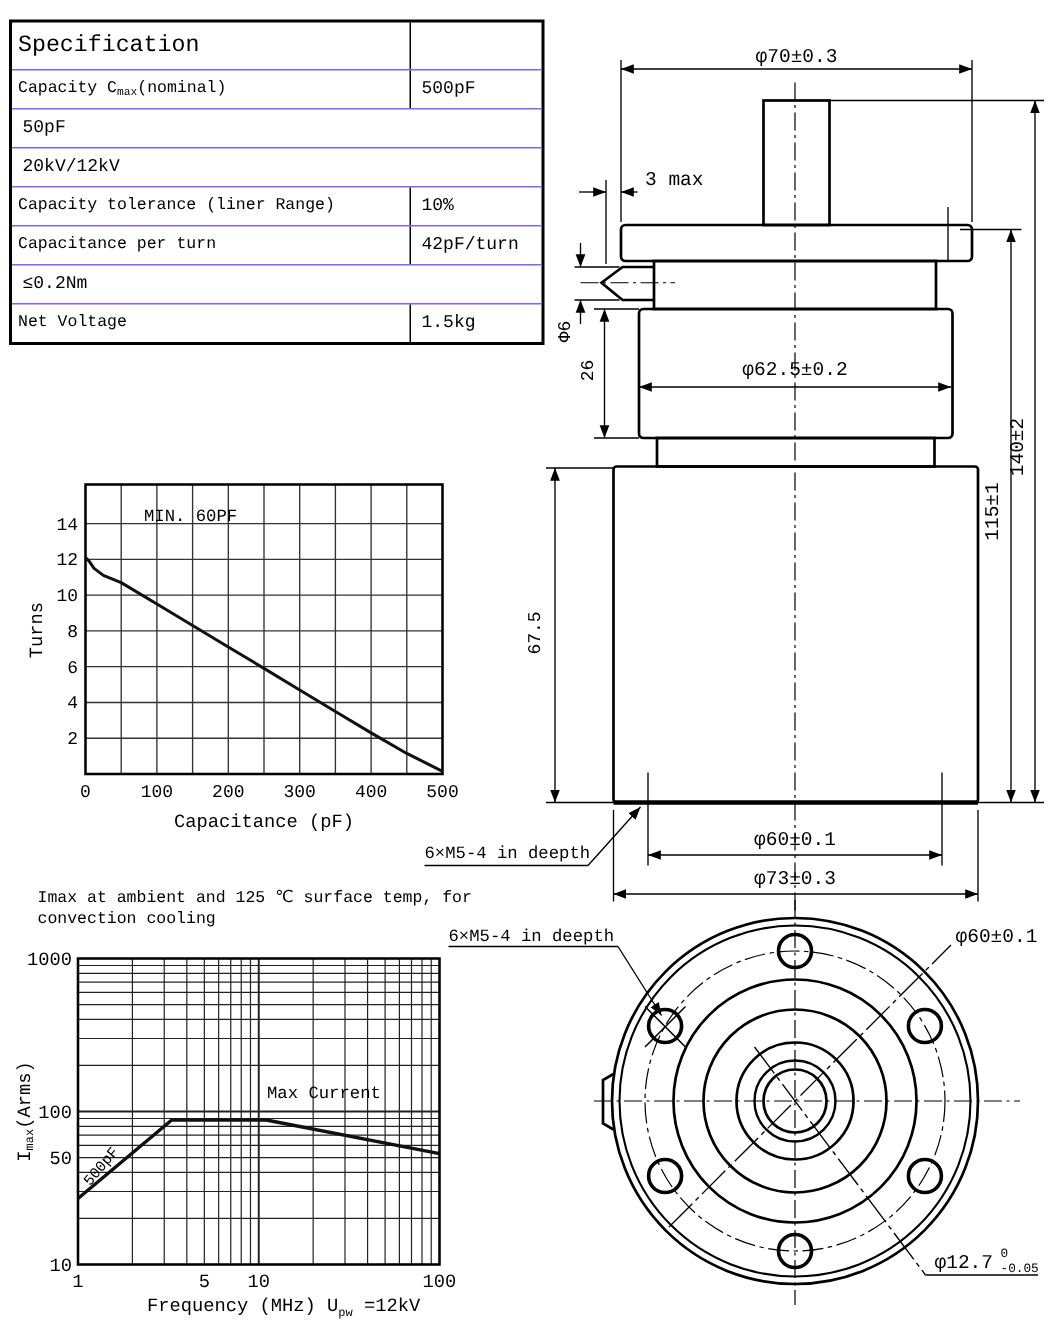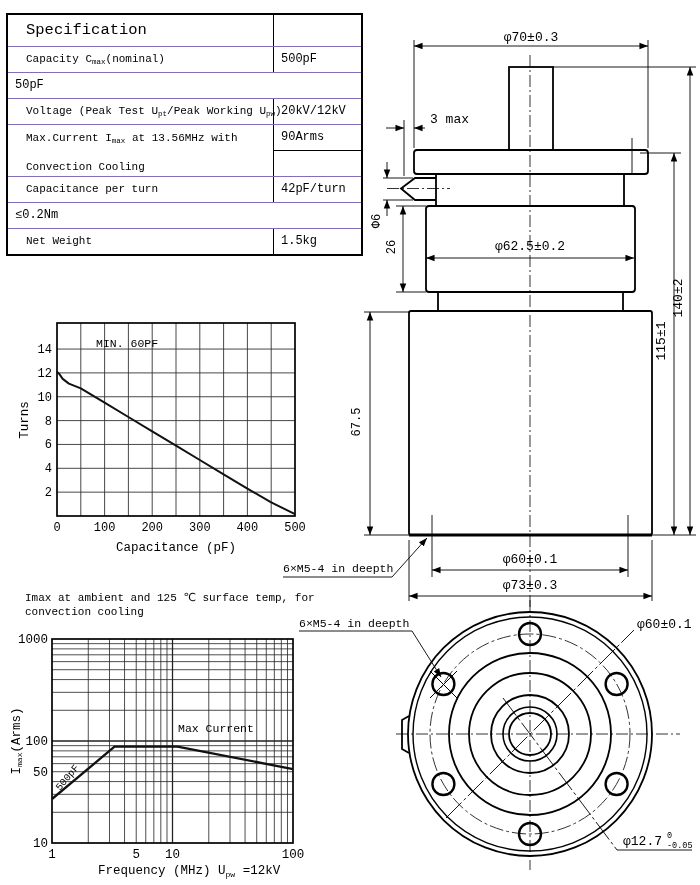--- a/index.html
+++ b/index.html
@@ -2,21 +2,21 @@
 <html><head>
 <meta charset="utf-8">
 <style>
   html,body{margin:0;padding:0;background:#fff;}
   #page{position:relative;width:700px;height:885px;background:#fff;overflow:hidden;
         font-family:"Liberation Mono","DejaVu Sans Mono","DejaVu Sans",monospace;color:#000;}
   #spec-table{position:absolute;left:6px;top:13px;width:357px;border:2px solid #000;box-sizing:border-box;}
   .t-row{display:flex;height:26px;border-top:1px solid #8b5cf6;box-sizing:border-box;}
   .t-row.t-head{height:31px;border-top:none;}
   .t-row.t-double{height:52px;}
-  .t-label{width:266px;border-right:1px solid #000;box-sizing:border-box;padding-left:18px;
+  .t-label{width:266px;border-right:1px solid #000;box-sizing:border-box;padding-left:4px;
            font-size:11px;line-height:25px;white-space:nowrap;overflow:visible;}
   .t-head .t-label{font-size:15.5px;line-height:30px;}
   .t-double .t-label{line-height:26px;}
   .t-value{flex:1;padding-left:7px;font-size:12px;line-height:25px;white-space:nowrap;}
   .t-vstack{flex:1;display:flex;flex-direction:column;}
   .t-vstack .t-value{height:26px;border-bottom:1px solid #000;box-sizing:border-box;}
   .t-vstack .t-value:last-child{border-bottom:none;}
   sub.s{font-size:7.5px;vertical-align:-2px;letter-spacing:0;}
   svg text{font-family:"Liberation Mono","DejaVu Sans Mono","DejaVu Sans",monospace;fill:#000;stroke:none;}
 </style>
@@ -32,42 +32,35 @@
         <div class="t-value"></div>
       </div>
       <div class="t-row">
         <div class="t-label"><span>Capacity C</span><sub class="s">max</sub><span>(nominal)</span></div>
         <div class="t-value">500pF</div>
       </div>
       <div class="t-row">
         <div class="t-value">50pF</div>
       </div>
       <div class="t-row">
-        <div class="t-label"><span>Voltage (Peak Test U</span><sub class="s">pt</sub><span>/Peak Working U</span><sub class="s">pw</sub><span>)</span></div>
         <div class="t-value">20kV/12kV</div>
       </div>
-      <div class="t-row t-double">
-        <div class="t-label">
-          <div><span>Max.Current I</span><sub class="s">max</sub><span> at 13.56MHz with</span></div>
-          <div><span>Convection Cooling</span></div>
-        </div>
-        <div class="t-vstack">
-          <div class="t-value">90Arms</div>
-          <div class="t-value"></div>
-        </div>
+      <div class="t-row">
+        <div class="t-label"><span>Capacity tolerance (liner Range)</span></div>
+        <div class="t-value">10%</div>
       </div>
       <div class="t-row">
         <div class="t-label"><span>Capacitance per turn</span></div>
         <div class="t-value">42pF/turn</div>
       </div>
       <div class="t-row">
         <div class="t-value">≤0.2Nm</div>
       </div>
       <div class="t-row">
-        <div class="t-label"><span>Net Weight</span></div>
+        <div class="t-label"><span>Net Voltage</span></div>
         <div class="t-value">1.5kg</div>
       </div>
     </div>
 
   <svg id="drawing" width="700" height="885" viewBox="0 0 700 885">
     <defs>
       <marker id="ar" viewBox="0 0 10 10" refX="9.5" refY="5" markerWidth="9" markerHeight="9" orient="auto-start-reverse" markerUnits="userSpaceOnUse">
         <path d="M0,1.4 L9.5,5 L0,8.6 Z" fill="#000"></path>
       </marker>
     </defs>

